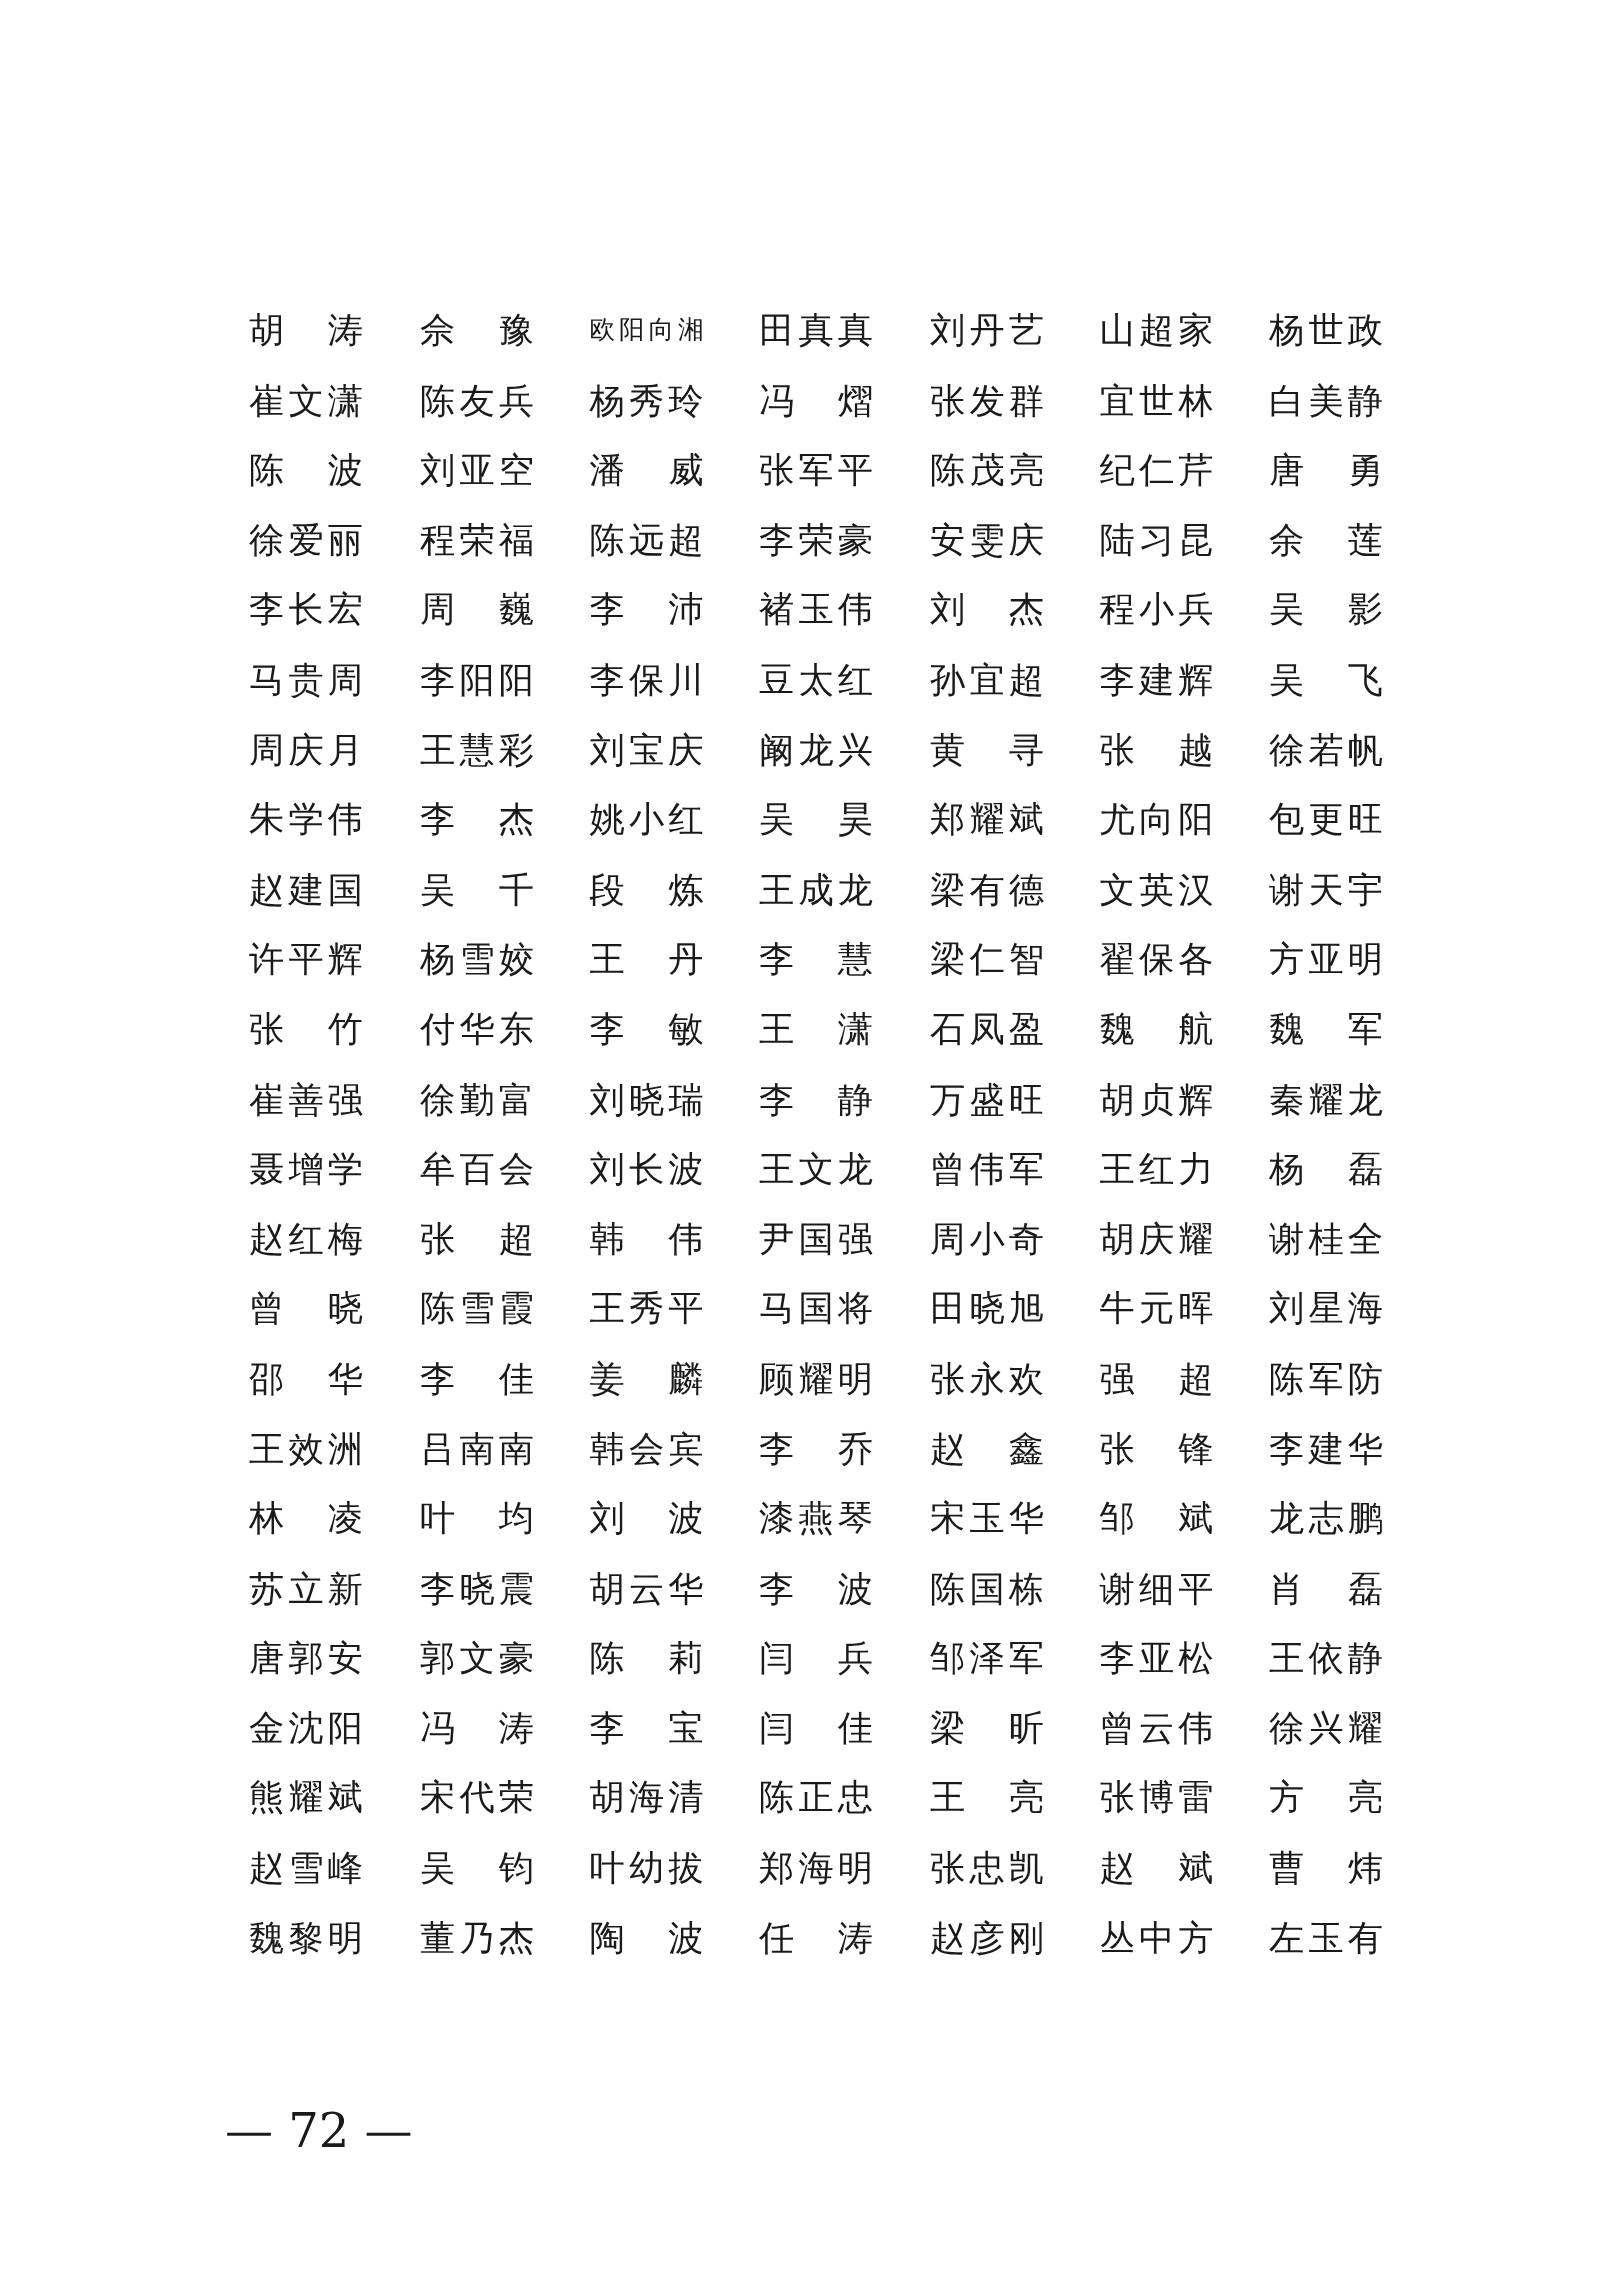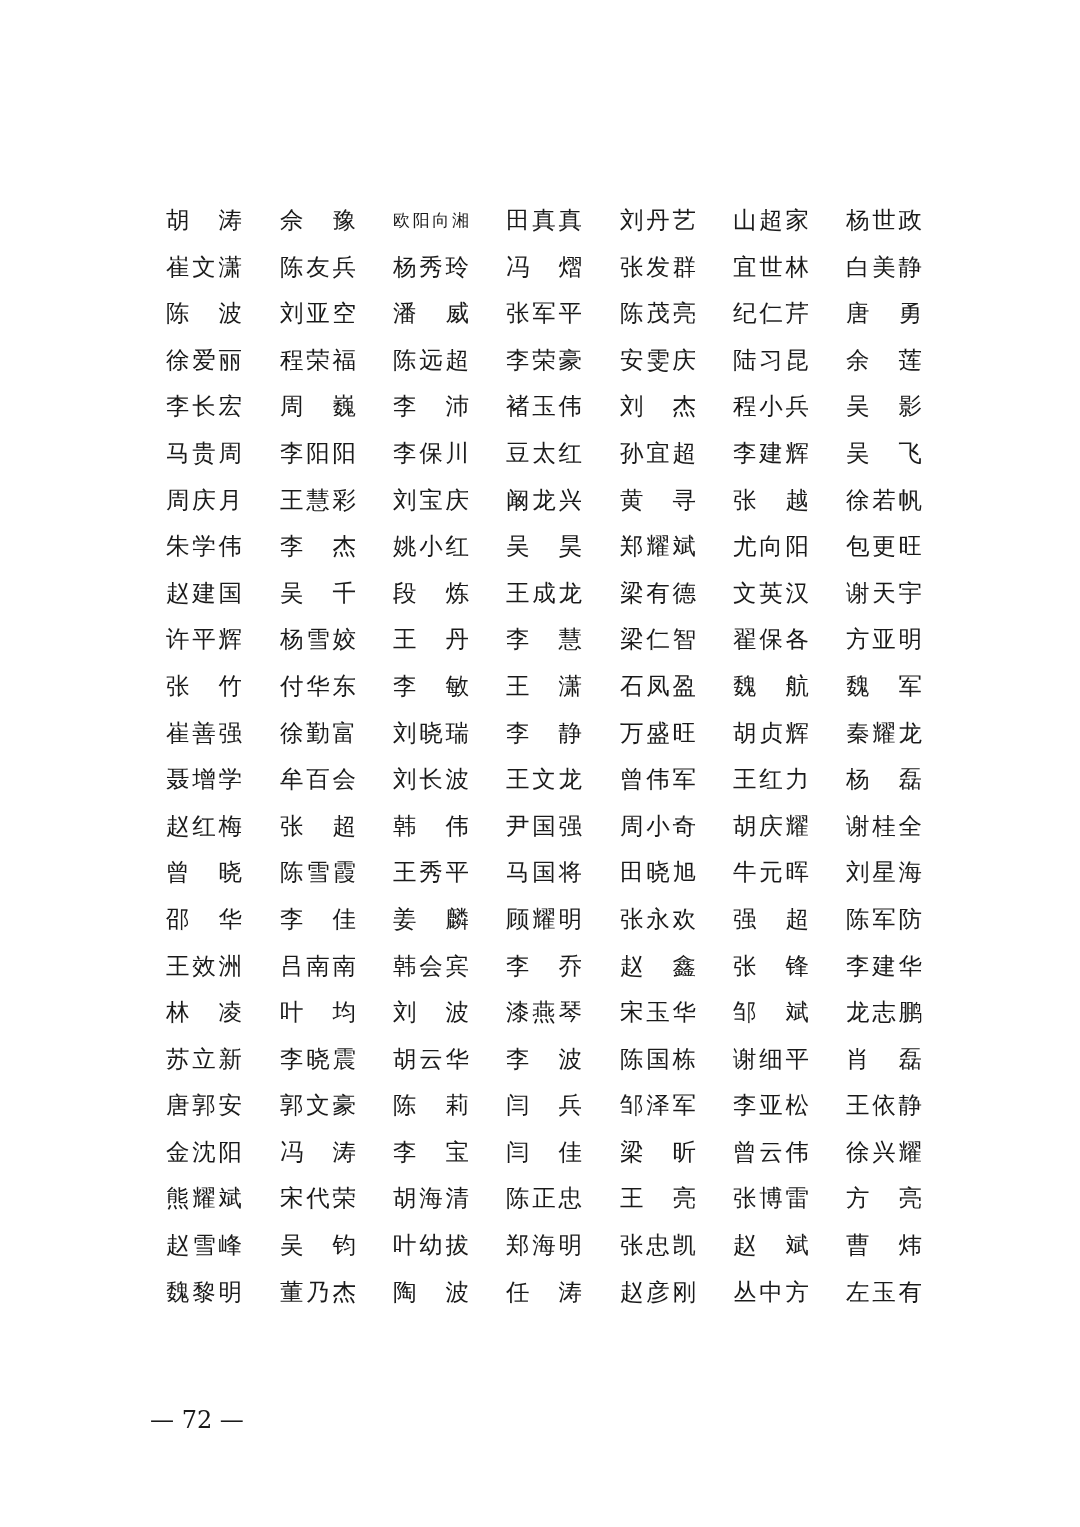--- a/index.html
+++ b/index.html
@@ -50,21 +50,21 @@
       font-size: 17px;
       justify-content: space-between;
     }
     .cell span.ch {
       display: inline-block;
     }
     #page-footer {
       position: absolute;
       left: 150px;
       top: 1402px;
-      font-size: 24px;
+      font-size: 32px;
       line-height: 36px;
       color: #1a1a1a;
       font-family: "DejaVu Serif", "Liberation Serif", serif;
       white-space: pre;
     }
   </style>
 </head>
 <body>
 
 <div id="page">

